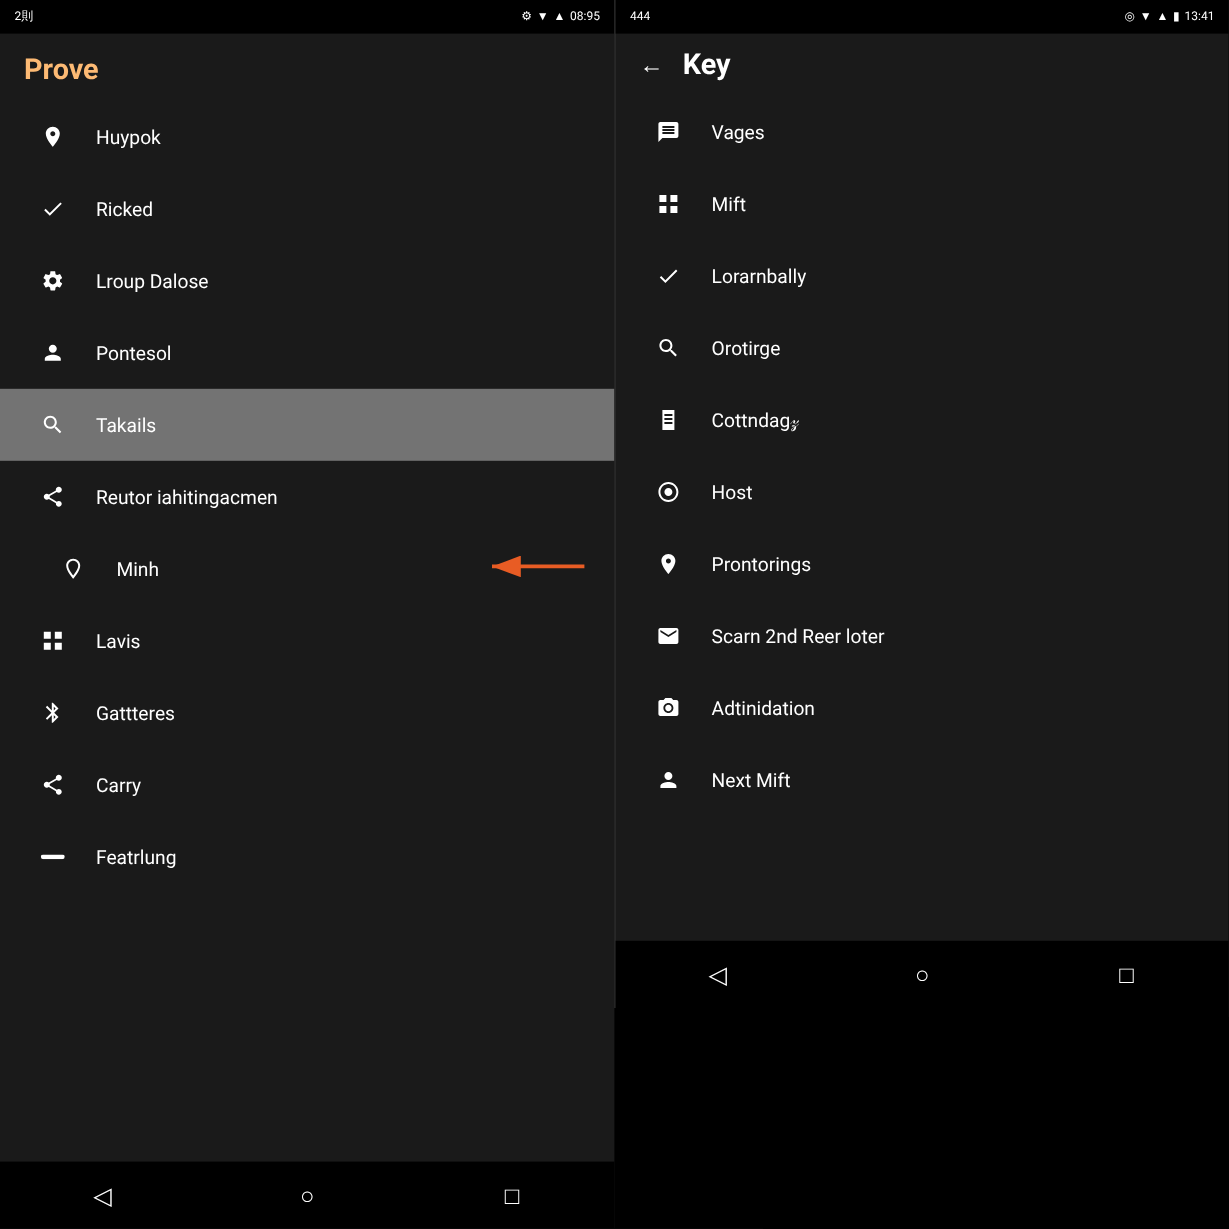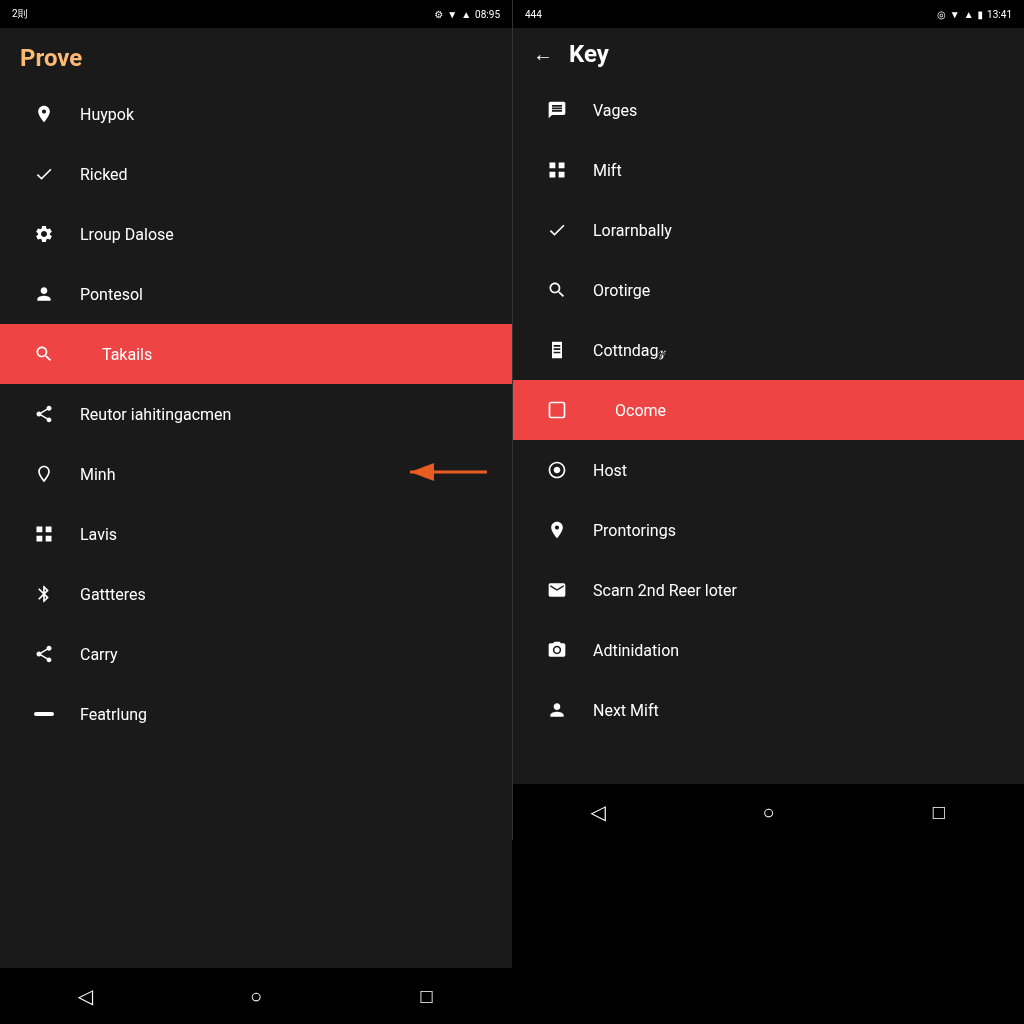--- a/index.html
+++ b/index.html
@@ -89,22 +89,21 @@
     .menu-item {
       display: flex;
       align-items: center;
       padding: 14px 28px;
       color: #fff;
       cursor: pointer;
       position: relative;
       text-align: center;
     }
     .menu-item.active {
-      background: #ef4444;
-      gap: 22px;
+      background: #737373;
     }
     .menu-icon {
       width: 32px;
       min-width: 32px;
       height: 32px;
       display: flex;
       align-items: center;
       justify-content: center;
       font-size: 18px;
       color: #fff;
@@ -208,21 +207,21 @@
 
     <div class="menu-item">
       <div class="menu-icon">
         <svg width="20" height="20" viewBox="0 0 24 24">
             <path d="M18 16.08c-.76 0-1.44.3-1.96.77L8.91 12.7c.05-.23.09-.46.09-.7s-.04-.47-.09-.7l7.05-4.11c.54.5 1.25.81 2.04.81 1.66 0 3-1.34 3-3s-1.34-3-3-3-3 1.34-3 3c0 .24.04.47.09.7L8.04 9.81C7.5 9.31 6.79 9 6 9c-1.66 0-3 1.34-3 3s1.34 3 3 3c.79 0 1.5-.31 2.04-.81l7.12 4.16c-.05.21-.08.43-.08.65 0 1.61 1.31 2.92 2.92 2.92 1.61 0 2.92-1.31 2.92-2.92s-1.31-2.92-2.92-2.92z"></path>
           </svg>
       </div>
       <span class="menu-label">Reutor iahitingacmen</span>
     </div>
 
-    <div class="menu-item" style="position:relative;">
+    <div class="menu-item" style="position:relative;margin-left:17px;">
       <div class="menu-icon">
         <svg width="20" height="20" viewBox="0 0 24 24">
             <path d="M12 2C8.13 2 5 5.13 5 9c0 5.25 7 13 7 13s7-7.75 7-13c0-3.87-3.13-7-7-7zm0 2c2.76 0 5 2.24 5 5 0 3.53-4.5 9.15-5 9.8-.5-.66-5-6.29-5-9.8 0-2.76 2.24-5 5-5z"></path>
           </svg>
       </div>
       <span class="menu-label">Minh</span>
 
       <div style="position:absolute; right:20px; top:50%; transform:translateY(-50%);">
         <svg width="90" height="24" viewBox="0 0 90 24">
           <defs>
@@ -340,28 +339,20 @@
 
     <div class="menu-item">
       <div class="menu-icon">
         <svg width="20" height="20" viewBox="0 0 24 24">
             <path d="M6 2v20h12V2H6zm10 14H8v-2h8v2zm0-4H8v-2h8v2zm0-4H8V6h8v2z"></path>
           </svg>
       </div>
       <span class="menu-label">Cottndag𝓏</span>
     </div>
 
-    <div class="menu-item active">
-      <div class="menu-icon">
-        <svg width="20" height="20" viewBox="0 0 24 24">
-            <rect x="3" y="3" width="18" height="18" rx="2" ry="2" fill="none" stroke="white" stroke-width="2"></rect>
-          </svg>
-      </div>
-      <span class="menu-label">Ocome</span>
-    </div>
 
     <div class="menu-item">
       <div class="menu-icon">
         <svg width="20" height="20" viewBox="0 0 24 24">
             <path d="M12 2C6.48 2 2 6.48 2 12s4.48 10 10 10 10-4.48 10-10S17.52 2 12 2zm0 18c-4.41 0-8-3.59-8-8s3.59-8 8-8 8 3.59 8 8-3.59 8-8 8zm0-12c-2.21 0-4 1.79-4 4s1.79 4 4 4 4-1.79 4-4-1.79-4-4-4z"></path>
           </svg>
       </div>
       <span class="menu-label">Host</span>
     </div>
 

